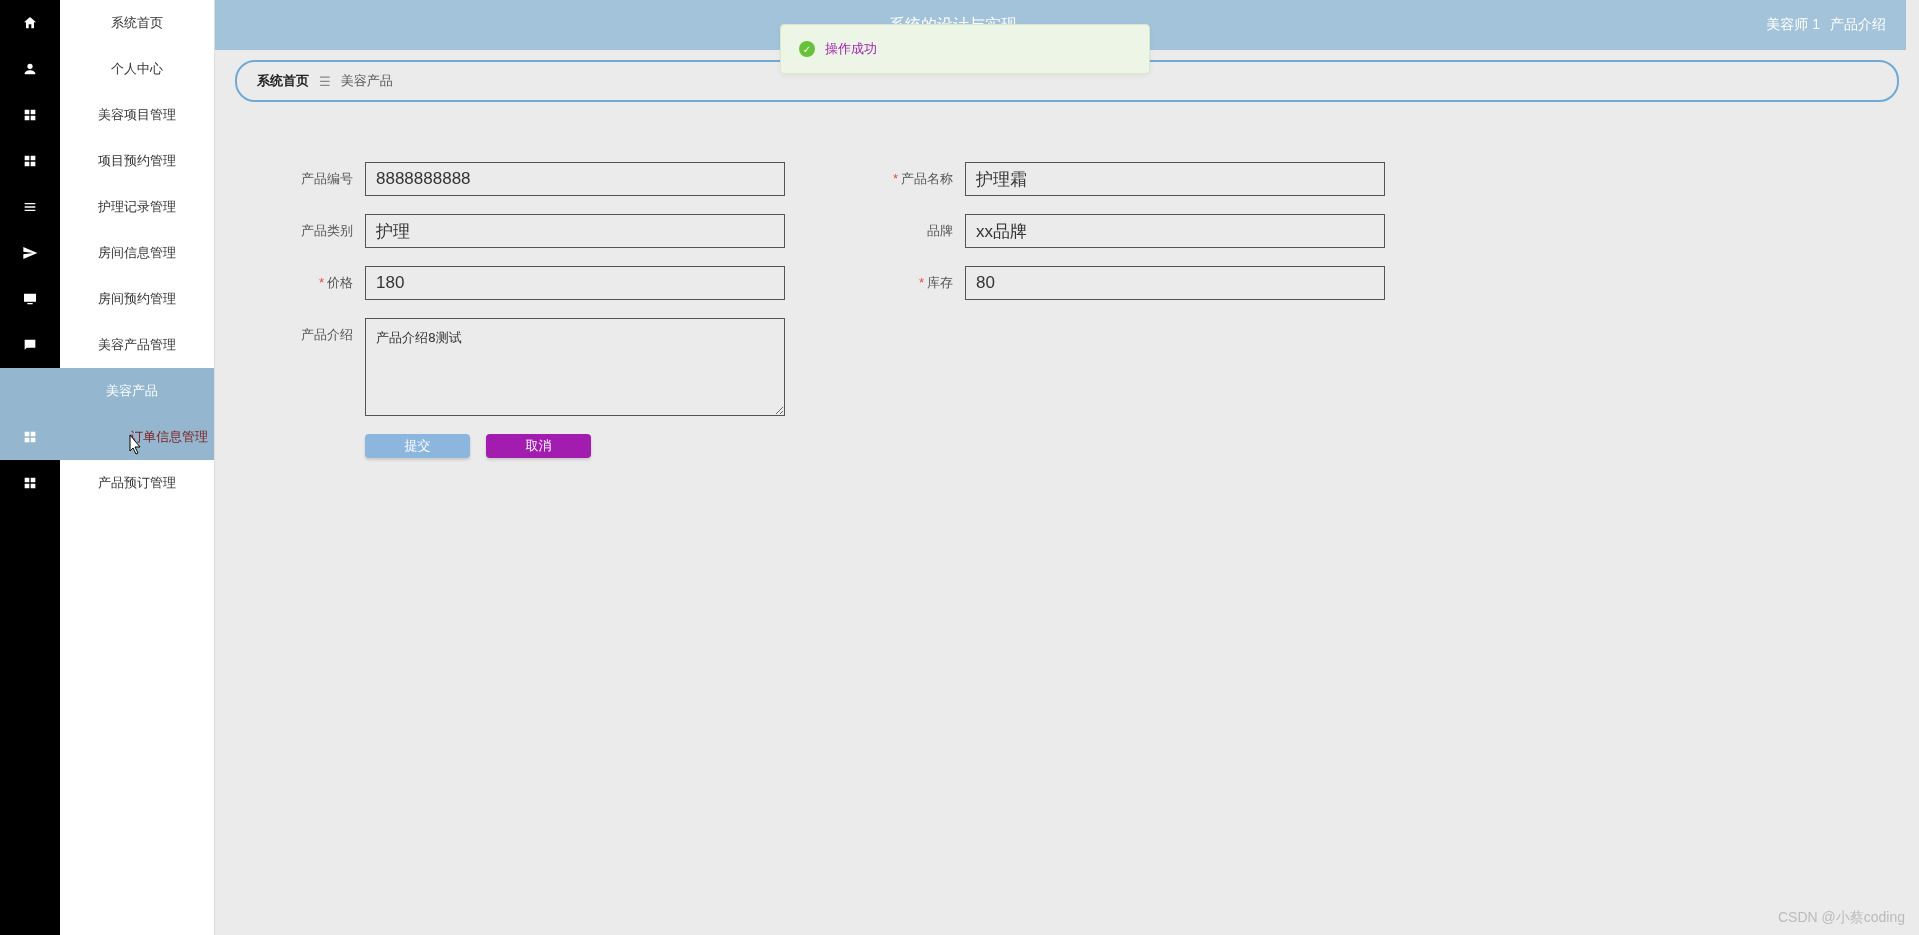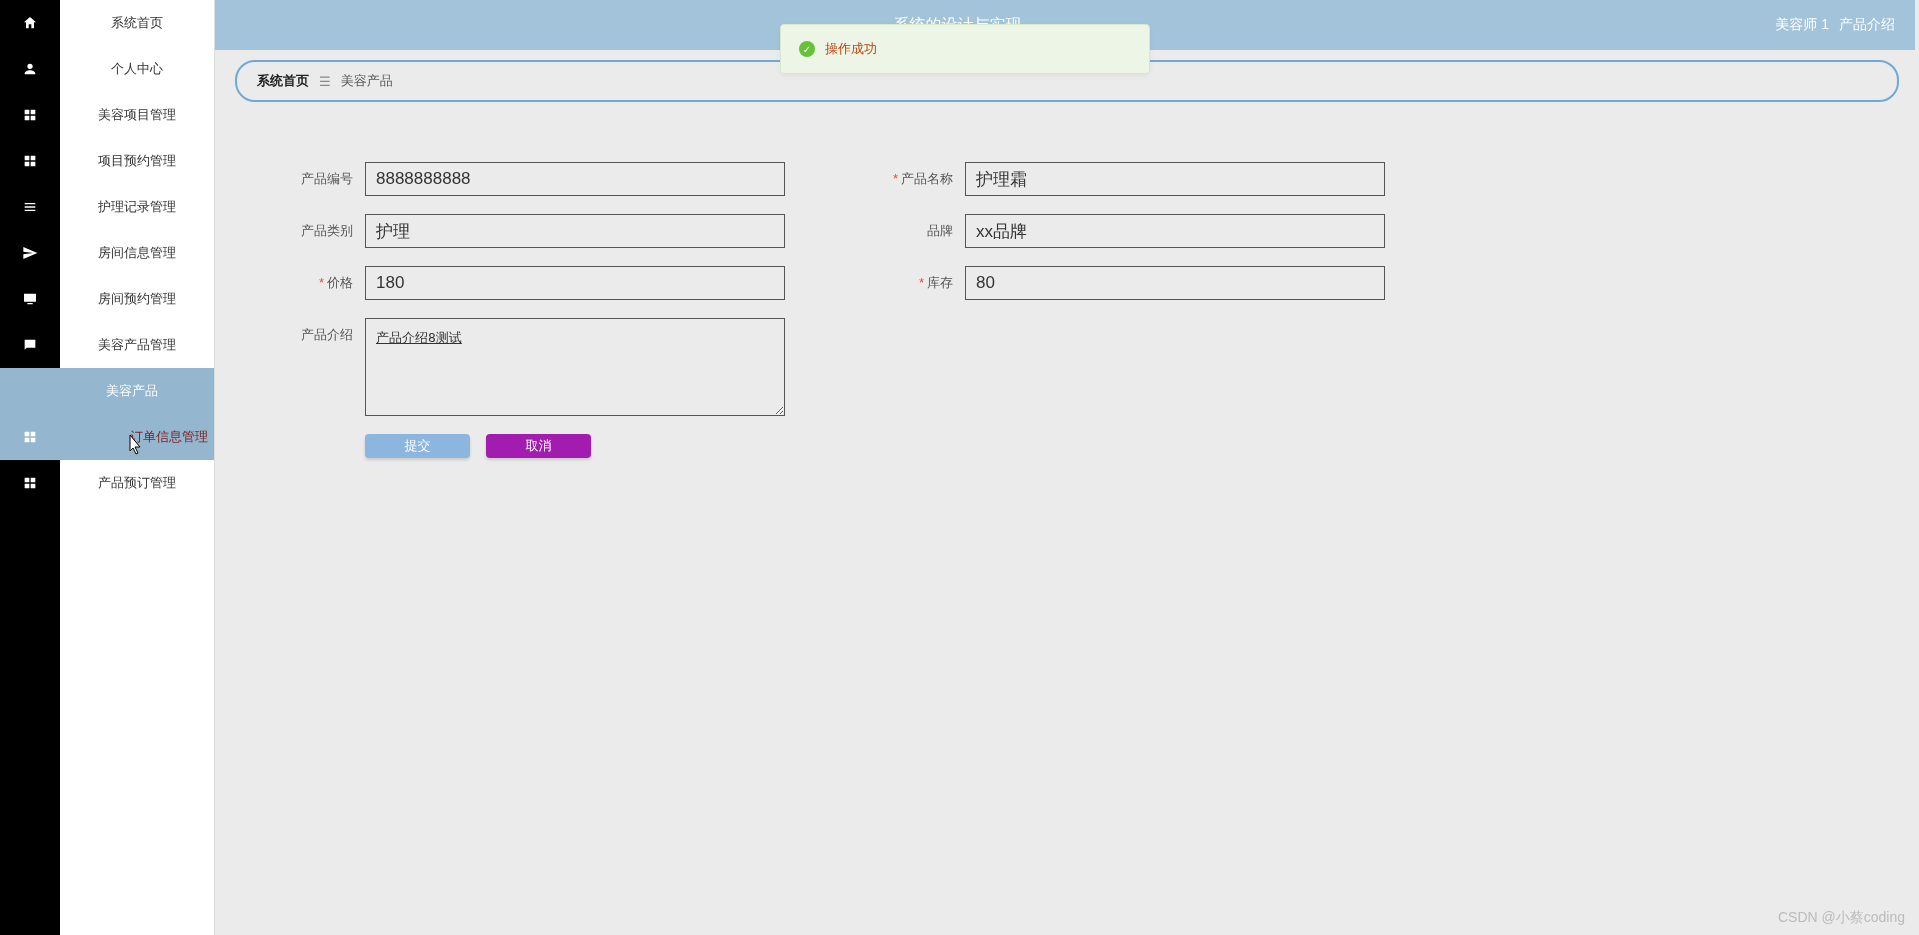--- a/index.html
+++ b/index.html
@@ -13,21 +13,21 @@
   background: #ebebeb;
   width: 1919px;
   height: 935px;
   overflow: hidden;
   position: relative;
 }
 .header {
   position: absolute;
   top: 0;
   left: 0;
-  right: 4px;
+  right: 13px;
   height: 50px;
   background: #a2c3d9;
   color: #fff;
   display: flex;
   align-items: center;
   z-index: 5;
 }
 .header-title {
   flex: 1;
   text-align: center;
@@ -67,21 +67,21 @@
   height: 16px;
   border-radius: 50%;
   background: #67c23a;
   display: inline-flex;
   align-items: center;
   justify-content: center;
   margin-right: 10px;
   color: #fff;
   font-size: 10px;
 }
-.toast-text { color: #c2410c; font-size: 13px; }
+.toast-text { color: #a21caf; font-size: 13px; }
 
 .icon-rail {
   position: absolute;
   top: 0;
   left: 0;
   width: 60px;
   bottom: 0;
   background: #000;
   z-index: 10;
 }
@@ -190,21 +190,20 @@
 .form-textarea {
   flex: 1;
   height: 98px;
   border: 1px solid #555;
   background: #ebebeb;
   padding: 10px;
   font-size: 13px;
   color: #333;
   outline: none;
   resize: both;
-  text-decoration: underline;
 }
 .button-row {
   margin-top: 18px;
   padding-left: 100px;
   display: flex;
   gap: 16px;
 }
 .btn {
   width: 105px;
   height: 24px;

